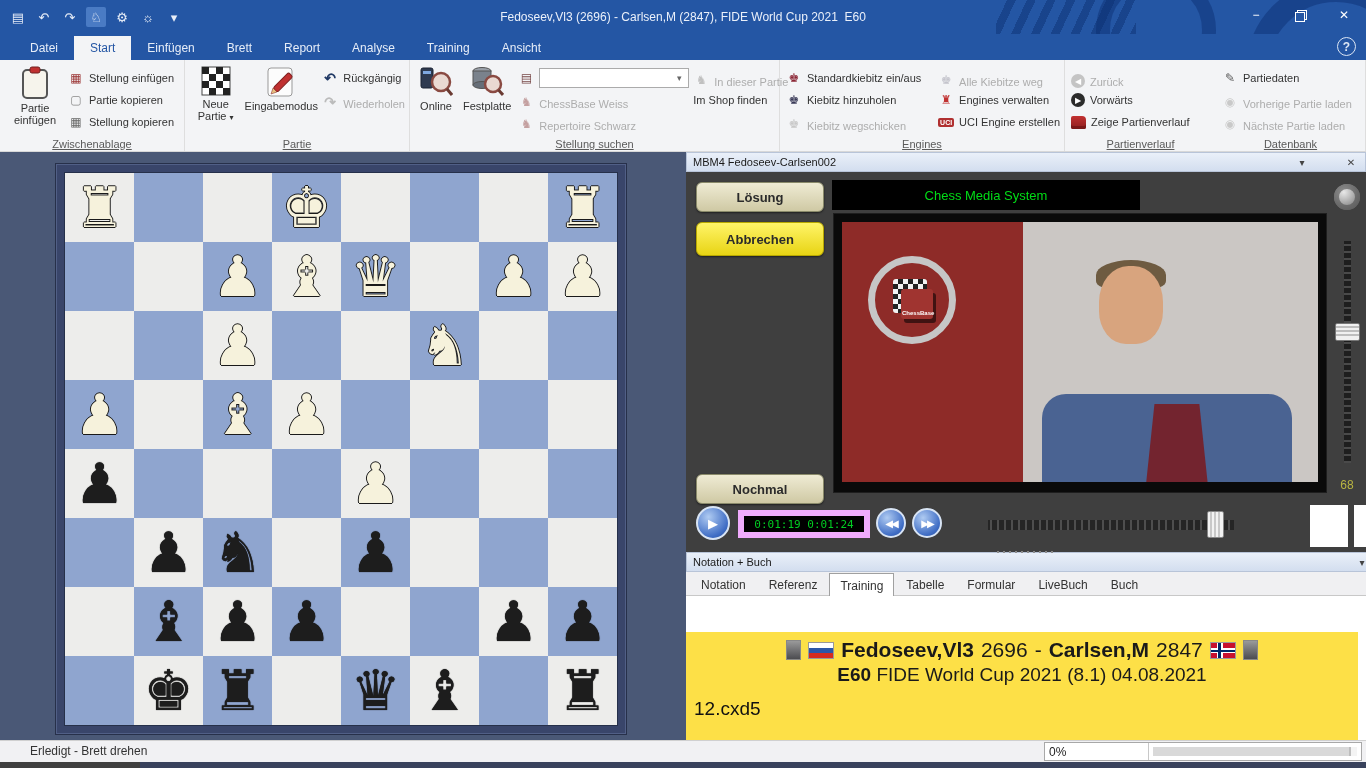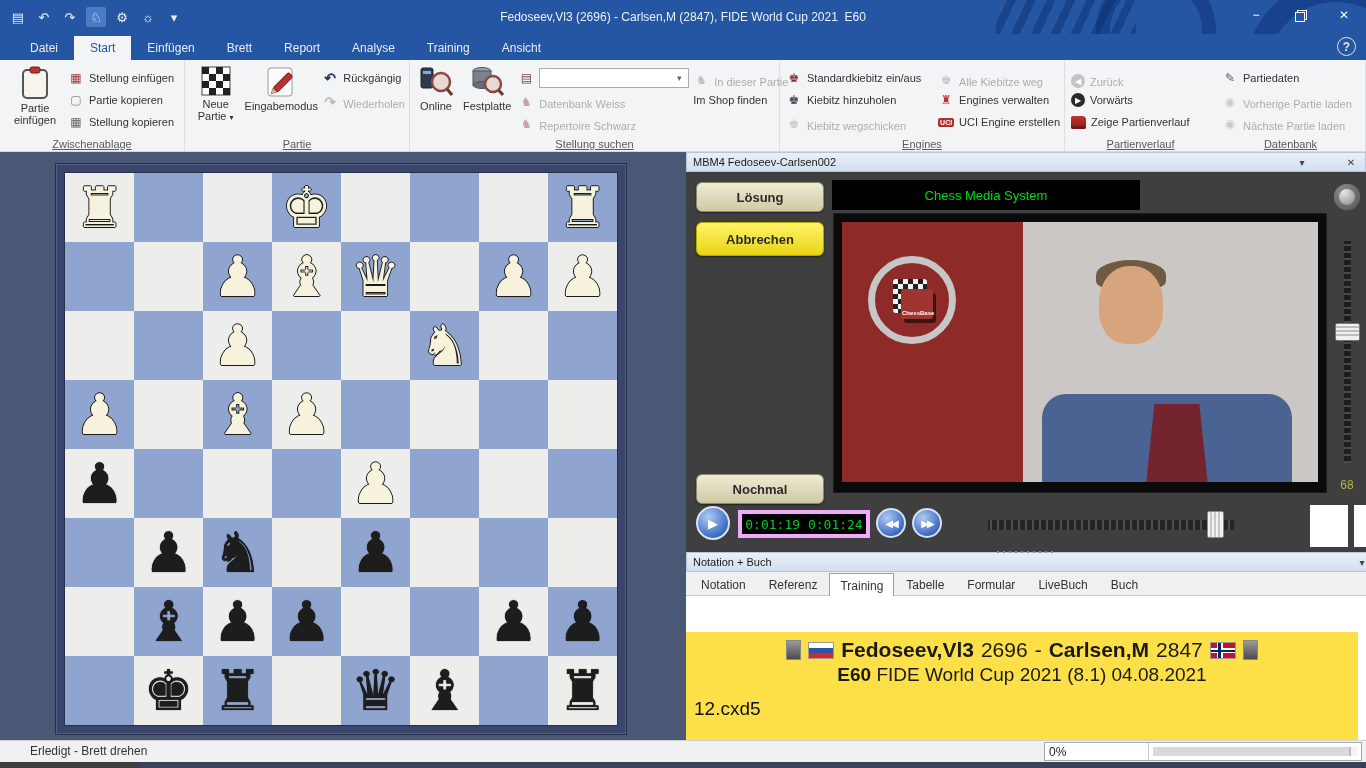--- a/index.html
+++ b/index.html
@@ -108,22 +108,22 @@
   .head { position:absolute; left:54%; top:17%; width:64px; height:78px; background:#D8A47E; border-radius:46% 46% 42% 42%; }
   .hair { position:absolute; left:53.4%; top:14.5%; width:70px; height:30px; background:#6E5B41; border-radius:50% 50% 30% 30%; }
   .torso { position:absolute; left:42%; top:66%; width:250px; height:46%; background:#4A6392; border-radius:24px 24px 0 0; }
   .shirt { position:absolute; left:40%; top:10px; width:70px; height:100%; background:#73242F; clip-path:polygon(18% 0, 82% 0, 100% 100%, 0 100%); }
   .controls { position:absolute; left:0; top:320px; width:680px; height:60px; }
   .roundbtn { position:absolute; border-radius:50%; background:radial-gradient(circle at 35% 30%, #AFCBF2, #3E6CC4 70%, #2A4E98);
     border:2px solid #D8E4F4; display:flex; align-items:center; justify-content:center; color:#fff; }
   .play { left:10px; top:14px; width:34px; height:34px; font-size:13px; }
   .rew  { left:190px; top:16px; width:30px; height:30px; font-size:10px; letter-spacing:-2px; }
   .fwd  { left:226px; top:16px; width:30px; height:30px; font-size:10px; letter-spacing:-2px; }
-  .timebox { position:absolute; left:52px; top:18px; width:132px; height:28px; background:#000; border:4px solid #f0abfc;
-    display:flex; align-items:center; justify-content:center; color:#00CC22; font-family:"DejaVu Sans Mono", monospace; font-size:13px; }
+  .timebox { position:absolute; left:52px; top:18px; width:132px; height:28px; background:#000; border:6px solid #f0abfc;
+    display:flex; align-items:center; justify-content:center; color:#00CC22; font-family:"DejaVu Sans Mono", monospace; font-size:11px; }
   .seek { position:absolute; left:292px; top:24px; width:266px; height:18px; background:#252525; border-radius:9px;
     background-image:repeating-linear-gradient(to right, transparent 0 5px, #4E4E4E 5px 7px); background-clip:content-box; padding:4px 10px; }
   .seek-handle { position:absolute; left:86%; top:-5px; width:17px; height:27px; background:linear-gradient(to right,#F2F2F2 0 2px, #C8C8C8 2px 4px, #F2F2F2 4px 6px, #C8C8C8 6px 8px, #F2F2F2 8px 10px, #C8C8C8 10px 12px, #F2F2F2 12px); border:1px solid #888; border-radius:2px; }
   .knob { position:absolute; left:648px; top:12px; width:26px; height:26px; border-radius:50%;
     background:radial-gradient(circle at 38% 32%, #E8E8E8, #9A9A9A 55%, #6E6E6E); box-shadow:inset 0 0 0 5px rgba(70,70,70,.55); }
   .vslider { position:absolute; left:654px; top:60px; width:15px; height:240px; background:#1E1E1E; border-radius:8px;
     background-image:repeating-linear-gradient(to bottom, transparent 0 5px, #4A4A4A 5px 7px); background-clip:content-box; padding:9px 4px; }
   .vslider-handle { position:absolute; left:-5px; top:38%; width:25px; height:18px; border:1px solid #777; border-radius:2px;
     background:linear-gradient(#F0F0F0 0 2px, #BDBDBD 2px 4px, #F0F0F0 4px 6px, #BDBDBD 6px 8px, #F0F0F0 8px 10px, #BDBDBD 10px 12px, #F0F0F0 12px); }
   .vol-label { position:absolute; left:646px; top:306px; width:30px; text-align:center; color:#B9B542; font-size:12px; }
@@ -297,21 +297,21 @@
       <div class="scol" style="width:178px">
         <div class="sbtn">
           <span class="ic ic-dbsearch"></span>
           <span class="combo">
             <span></span>
             <span class="combo-arrow">▾</span>
           </span>
         </div>
         <div class="sbtn disabled">
             <span class="ic ic-rep"></span>
-            <span>Datenbank Weiss</span>
+            <span>ChessBase Weiss</span>
           </div>
         <div class="sbtn disabled">
             <span class="ic ic-rep"></span>
             <span>Repertoire Schwarz</span>
           </div>
       </div>
       <div class="scol">
         <div class="sbtn disabled">
             <span class="ic ic-inpartie"></span>
             <span>In dieser Partie</span>

